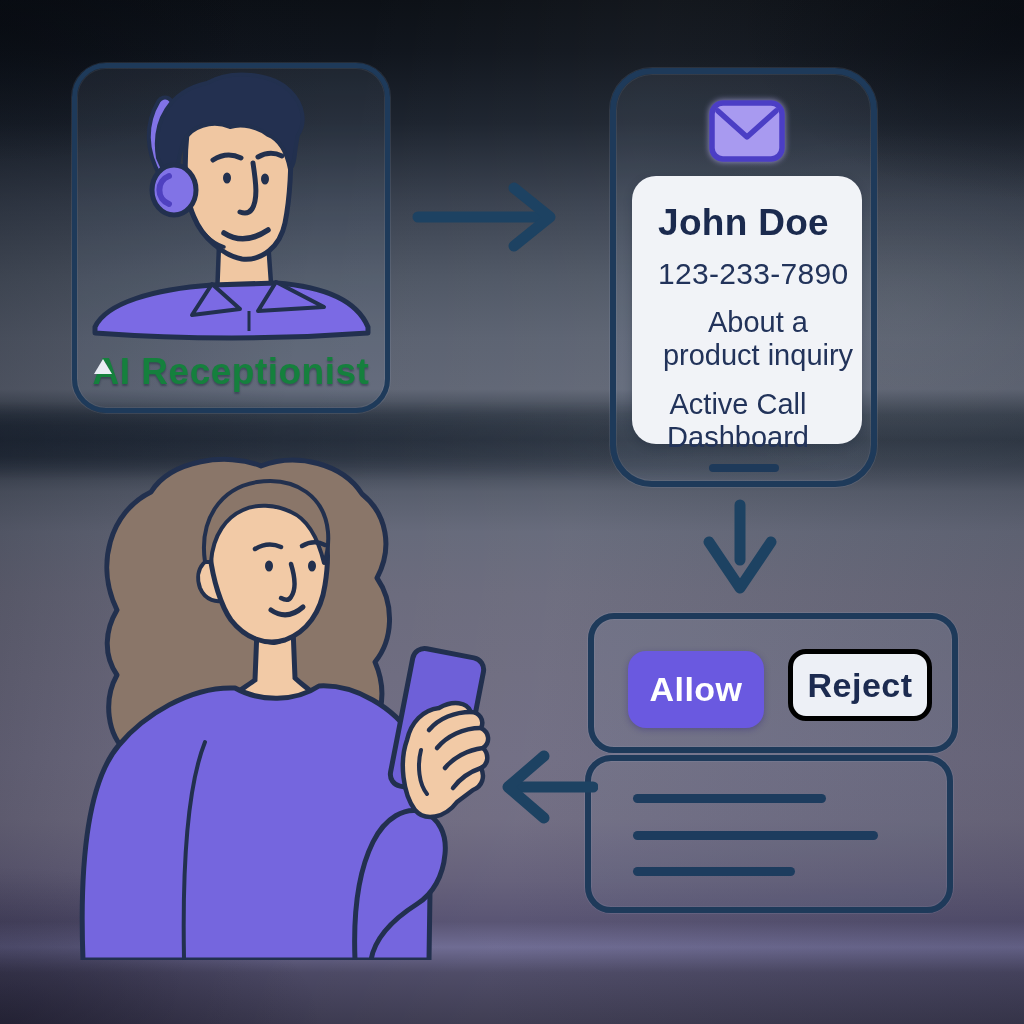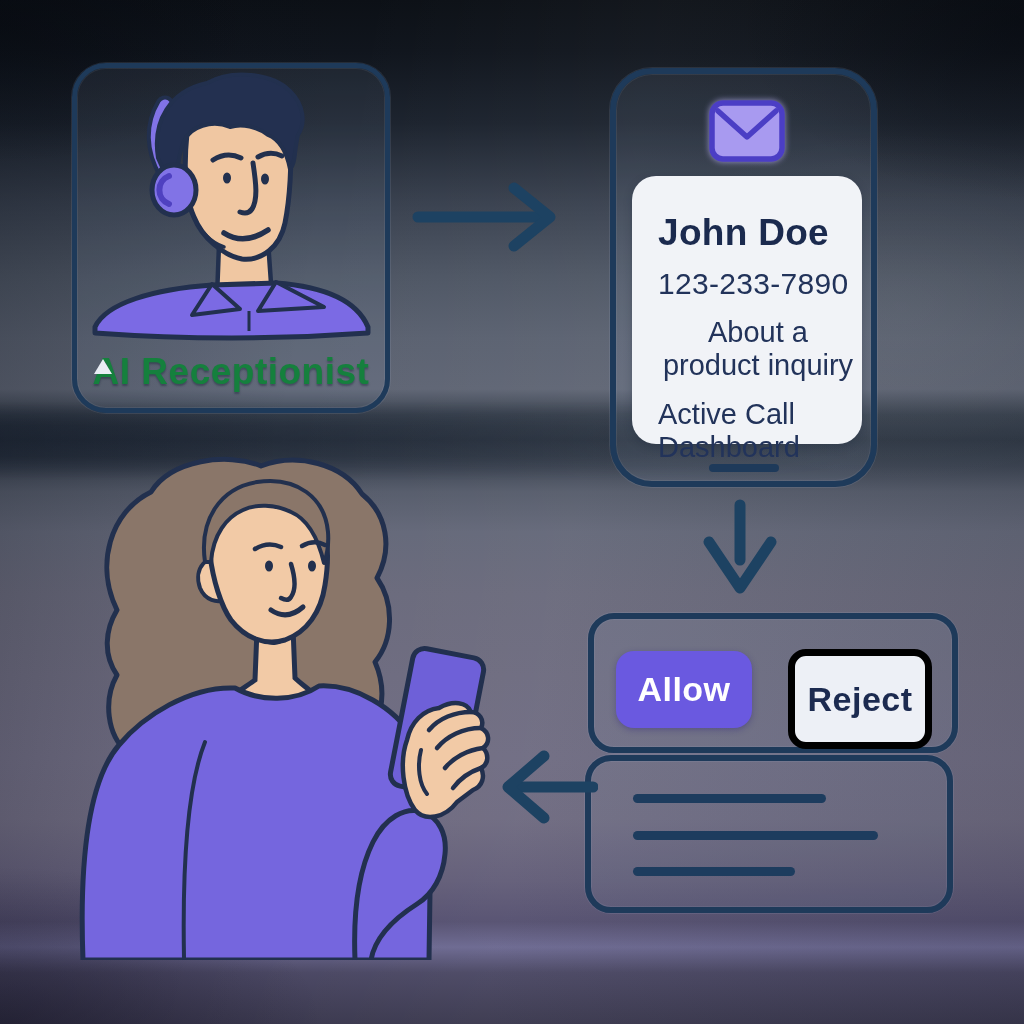--- a/index.html
+++ b/index.html
@@ -45,35 +45,35 @@
     position:absolute;top:291px;left:calc(50% - 137px);width:0;height:0;
     border-left:9px solid transparent;border-right:9px solid transparent;
     border-bottom:15px solid #e9edf4;z-index:3;
   }
   
   .phone{left:610px;top:68px;width:267px;height:419px;border-radius:42px;border-width:6px;z-index:2;}
   .envelope{position:absolute;left:92px;top:25px;filter:drop-shadow(0 0 3px rgba(190,182,250,0.75));}
   .screen-card{
     position:absolute;left:16px;top:102px;width:230px;height:268px;border-radius:24px;
     background:#f1f3f7;box-shadow:0 3px 8px rgba(20,30,50,0.25);
-    padding:36px 0 0 26px;box-sizing:border-box;color:#22335a;
+    padding:26px 0 0 26px;box-sizing:border-box;color:#22335a;
   }
   .contact-name{font-size:37px;font-weight:700;color:#1b2a4e;letter-spacing:0.3px;}
   .contact-number{font-size:30px;margin-top:13px;letter-spacing:0.3px;}
   .contact-inquiry{font-size:29px;margin-top:15px;line-height:1.13;width:200px;text-align:center;}
-  .contact-status{font-size:29px;margin-top:16px;line-height:1.16;width:160px;}
+  .contact-status{font-size:29px;margin-top:16px;line-height:1.16;width:160px;text-align:center;}
   .home-bar{position:absolute;left:50%;margin-left:-35px;top:390px;width:70px;height:8px;border-radius:5px;background:#1e3a5a;}
   
   .decision{left:588px;top:613px;width:370px;height:140px;border-radius:26px;border-width:6px;z-index:3;}
   .btn{position:absolute;display:flex;align-items:center;justify-content:center;
        font-weight:700;font-size:34px;border-radius:18px;box-sizing:border-box;cursor:pointer;}
-  .btn-allow{left:22px;top:32px;width:136px;height:77px;background:#6a59e0;color:#ffffff;
+  .btn-allow{left:34px;top:32px;width:136px;height:77px;background:#6a59e0;color:#ffffff;
        box-shadow:0 2px 6px rgba(40,30,120,0.35);letter-spacing:0.5px;}
-  .btn-reject{left:194px;top:30px;width:144px;height:100px;background:#edf0f6;color:#1c2b50;
-       border:7px solid #000000;letter-spacing:0.5px;}
+  .btn-reject{left:194px;top:30px;width:144px;height:72px;background:#edf0f6;color:#1c2b50;
+       border:5px solid #000000;letter-spacing:0.5px;}
   .message-panel{left:585px;top:755px;width:368px;height:158px;border-radius:26px;border-width:6px;
        background:rgba(145,165,200,0.07);z-index:2;}
   .ph-line{position:absolute;left:42px;height:9px;border-radius:5px;background:#1d3c5e;}
   .ph-line.l1{top:33px;width:193px;}
   .ph-line.l2{top:70px;width:245px;}
   .ph-line.l3{top:106px;width:162px;}
   .arrow-svg{position:absolute;z-index:2;}
   .figure-svg{position:absolute;z-index:4;}
 </style>
 </head>

